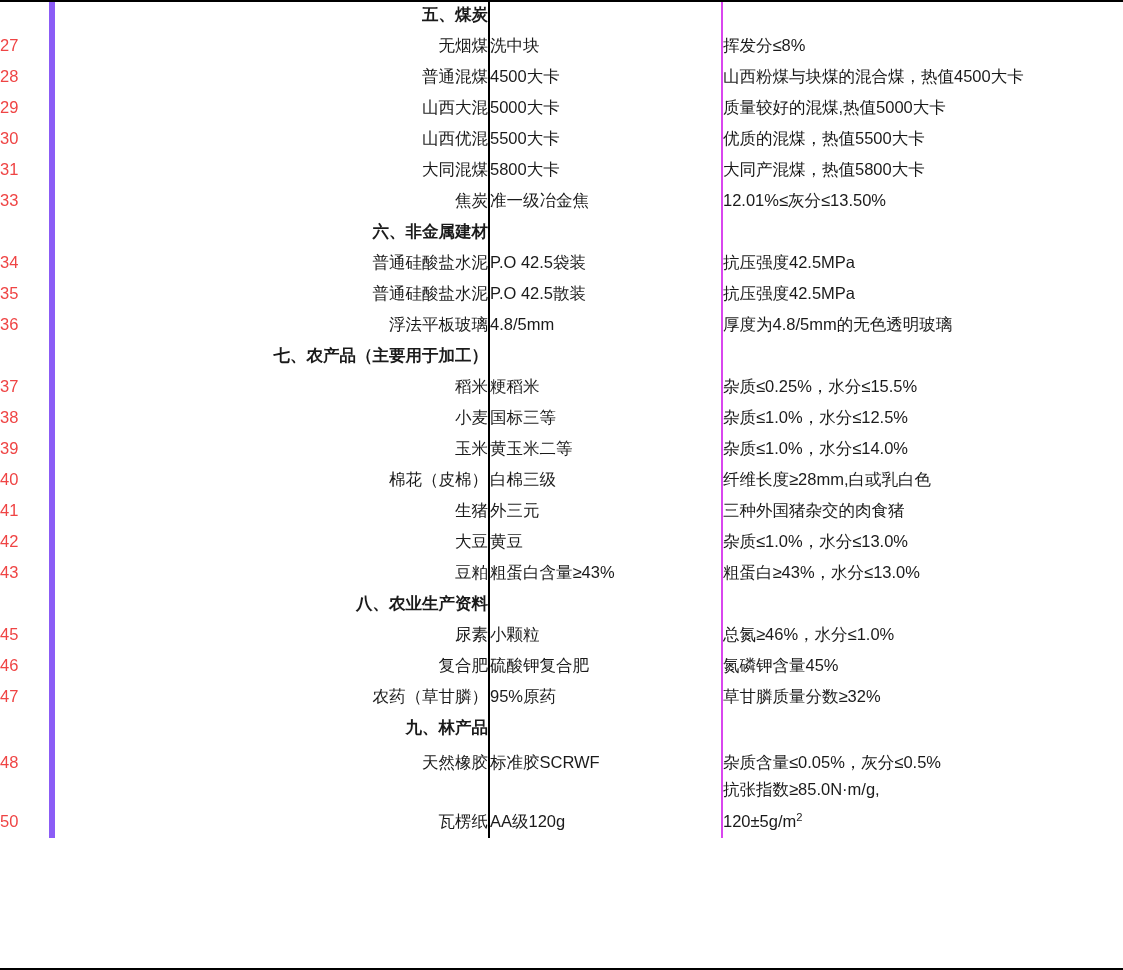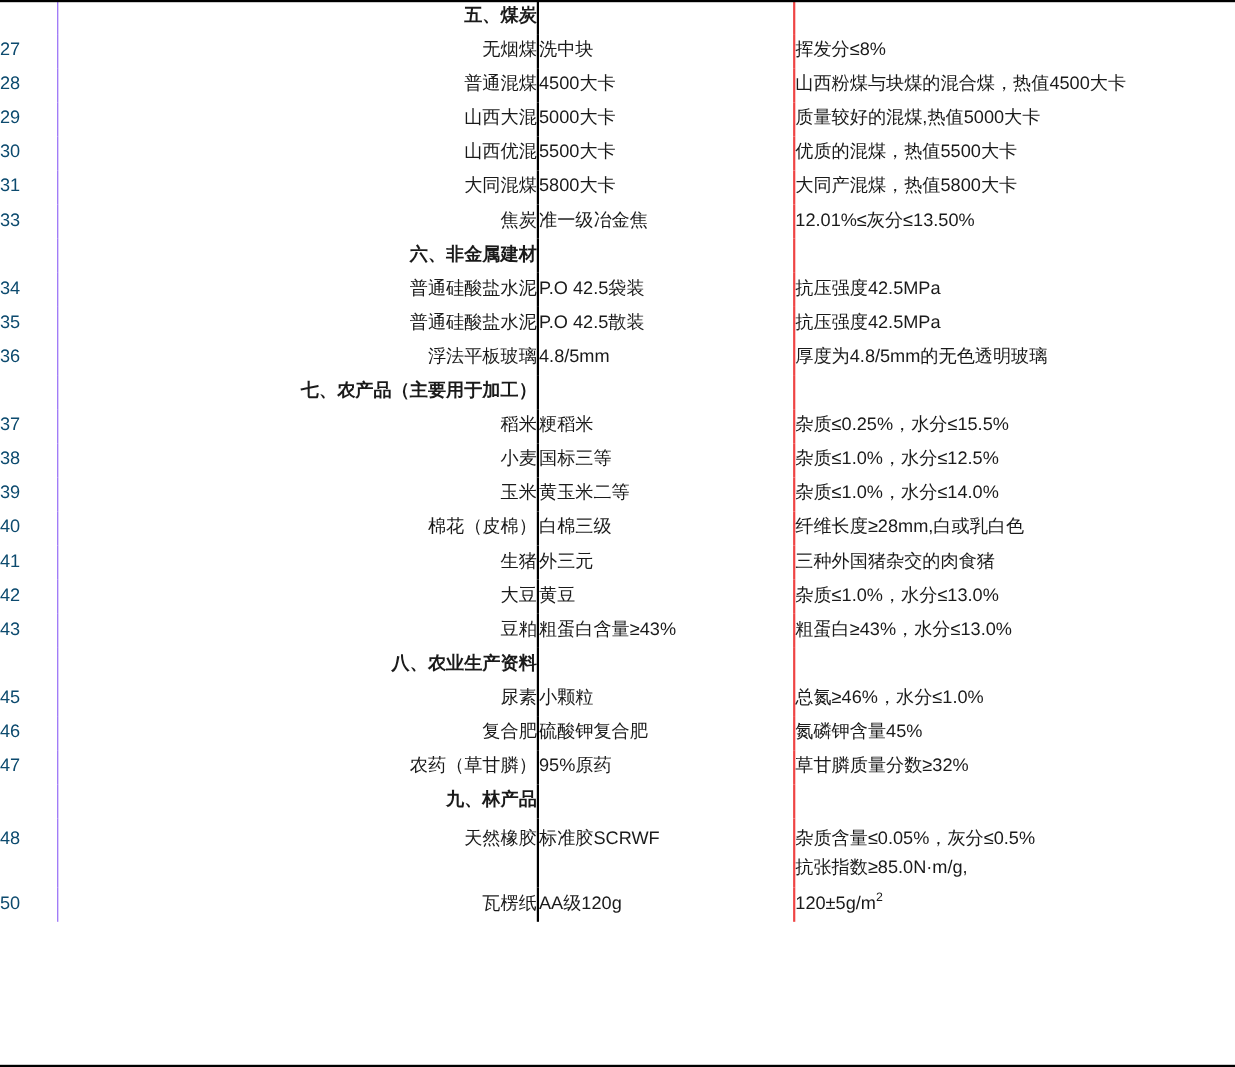--- a/index.html
+++ b/index.html
@@ -32,33 +32,33 @@
   table.grid col.c-desc  { width: 401px; }
 
   table.grid td {
     vertical-align: top;
     padding: 0;
     line-height: 1.0;
     height: 31px;
   }
   
   td.num {
-    border-right: 1px solid #8b5cf6;
+    border-right: 6px solid #8b5cf6;
     text-align: left;
     padding-left: 4px;
     font-size: 16.5px;
-    color: #0c4a6e;
+    color: #ef4444;
   }
   td.name {
     border-right: 2px solid #000;
     padding-left: 0;
     text-align: right;
   }
   td.spec {
-    border-right: 2px solid #ef4444;
+    border-right: 2px solid #d946ef;
     padding-left: 6px;
   }
   td.desc {
     padding-left: 6px;
   }
   .cell-inner {
     padding-top: 6px;
     padding-bottom: 5px;
   }
   .name .cell-inner {

